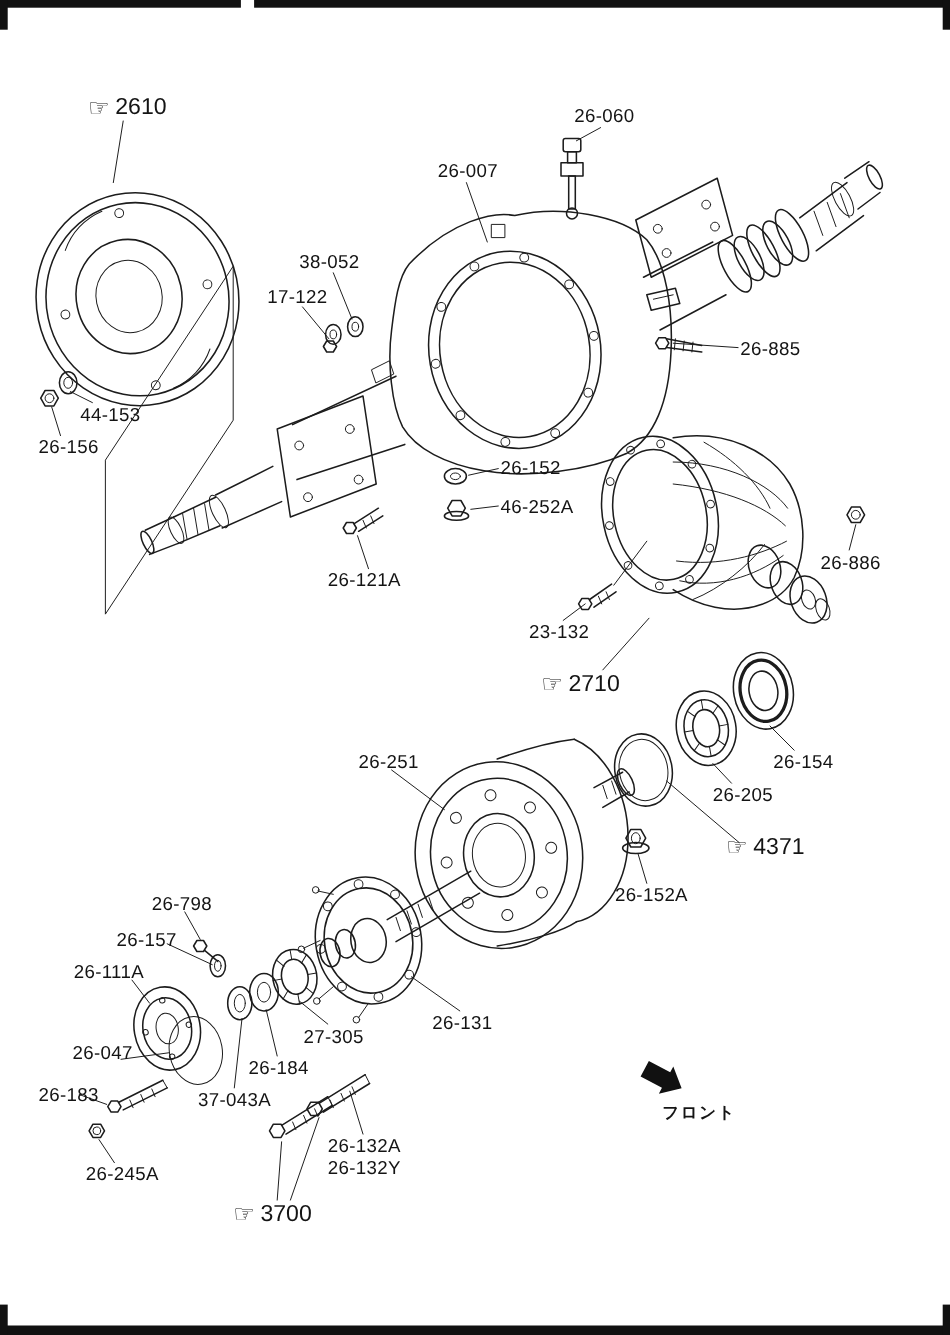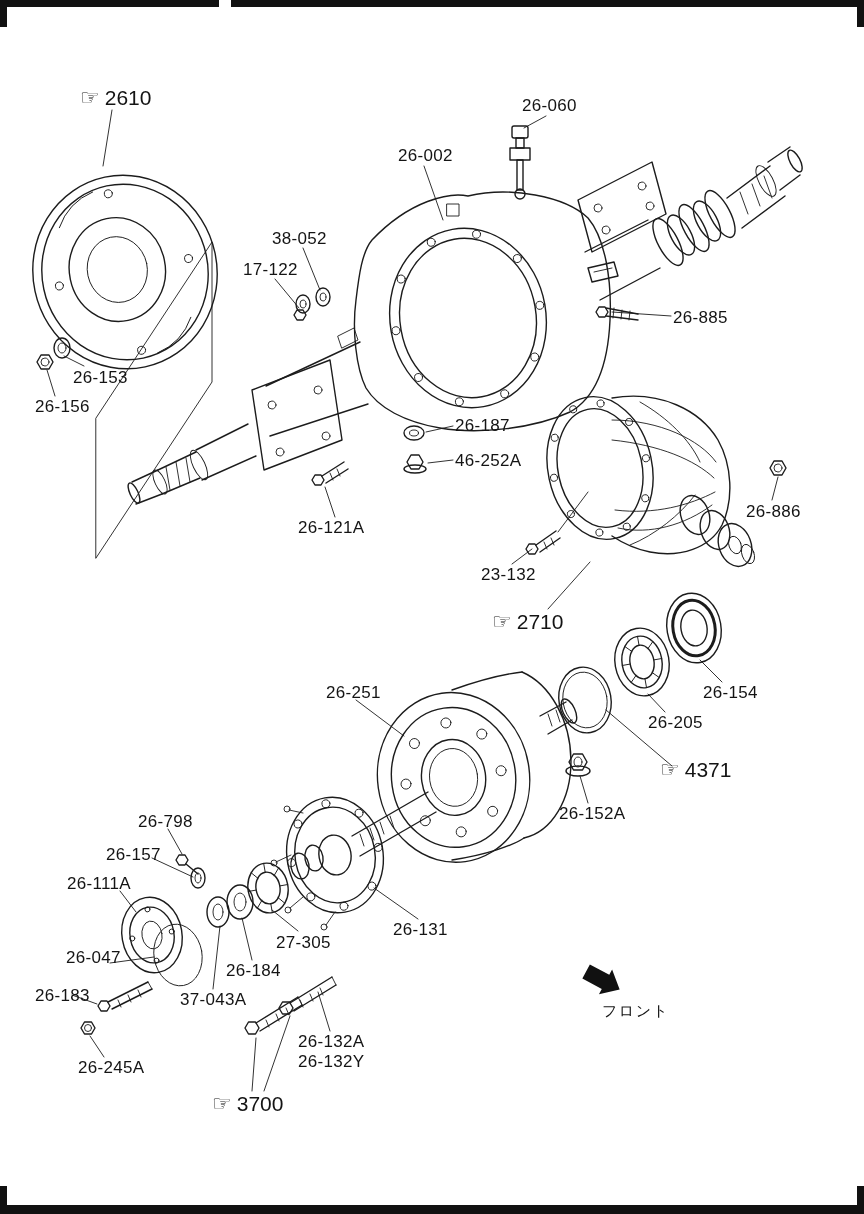--- a/index.html
+++ b/index.html
@@ -7,21 +7,21 @@
        font-family:"Liberation Sans",sans-serif;color:#141414;}
   .stage{position:absolute;left:0;top:0;width:864px;height:1214px;}
   svg{position:absolute;left:0;top:0;}
   .ln{fill:none;stroke:#1c1c1c;stroke-width:1.4;stroke-linecap:round;stroke-linejoin:round;}
   .thin{stroke-width:0.9;}
   .thick{stroke-width:3;}
   .fillb{fill:#111111;stroke:none;}
   .lbl{position:absolute;font-size:17px;letter-spacing:0.3px;white-space:nowrap;z-index:5;}
   .ref{position:absolute;font-size:21px;white-space:nowrap;z-index:5;display:flex;align-items:center;gap:5px;}
   .hand{font-size:22px;line-height:1;}
-  .front-text{position:absolute;font-size:15px;font-weight:normal;letter-spacing:1.5px;z-index:5;}
+  .front-text{position:absolute;font-size:15px;font-weight:bold;letter-spacing:1.5px;z-index:5;}
 </style>
 </head>
 <body>
 
 <div class="stage">
 
 <svg width="864" height="1214" viewBox="0 0 864 1214">
 
   <g>
     <rect class="fillb" x="0" y="0" width="219" height="7"></rect>
@@ -352,27 +352,27 @@
     <polygon class="fillb" points="-18,-8 4,-8 4,-14 20,0 4,14 4,8 -18,8"></polygon>
   </g>
 
 </svg>
 
 <div class="ref" style="left:80px;top:86px">
   <span class="hand">☞</span>
   <span>2610</span>
 </div>
 <div class="lbl" style="left:522px;top:96px">26-060</div>
-<div class="lbl" style="left:398px;top:146px">26-002</div>
+<div class="lbl" style="left:398px;top:146px">26-007</div>
 <div class="lbl" style="left:272px;top:229px">38-052</div>
 <div class="lbl" style="left:243px;top:260px">17-122</div>
 <div class="lbl" style="left:673px;top:308px">26-885</div>
-<div class="lbl" style="left:73px;top:368px">26-153</div>
+<div class="lbl" style="left:73px;top:368px">44-153</div>
 <div class="lbl" style="left:35px;top:397px">26-156</div>
-<div class="lbl" style="left:455px;top:416px">26-187</div>
+<div class="lbl" style="left:455px;top:416px">26-152</div>
 <div class="lbl" style="left:455px;top:451px">46-252A</div>
 <div class="lbl" style="left:298px;top:518px">26-121A</div>
 <div class="lbl" style="left:481px;top:565px">23-132</div>
 <div class="lbl" style="left:746px;top:502px">26-886</div>
 <div class="ref" style="left:492px;top:610px">
   <span class="hand">☞</span>
   <span>2710</span>
 </div>
 <div class="lbl" style="left:326px;top:683px">26-251</div>
 <div class="lbl" style="left:703px;top:683px">26-154</div>

